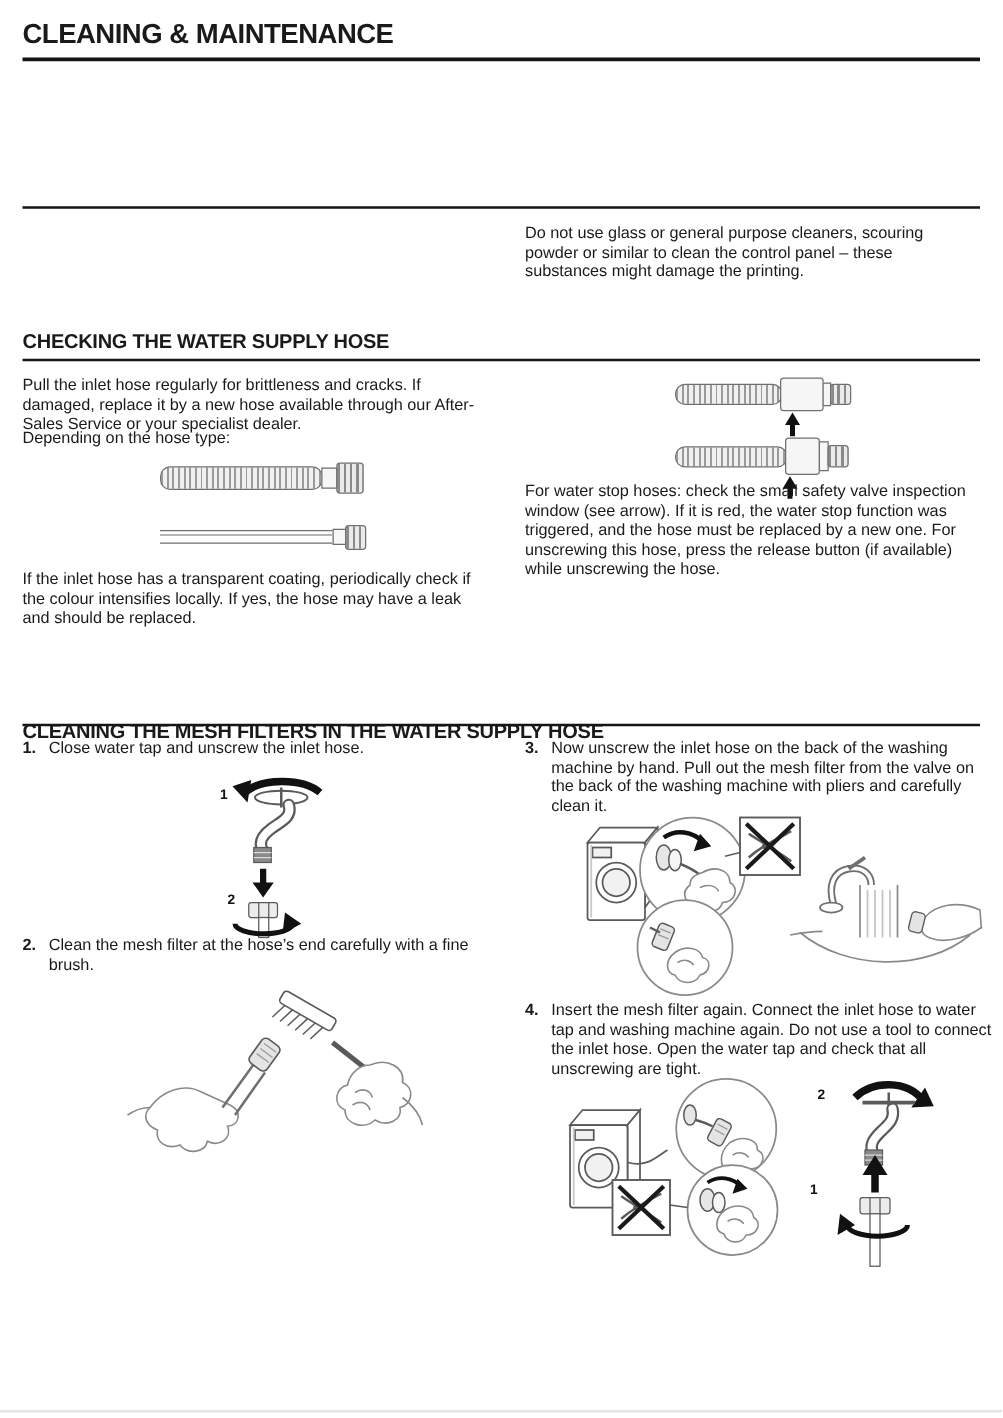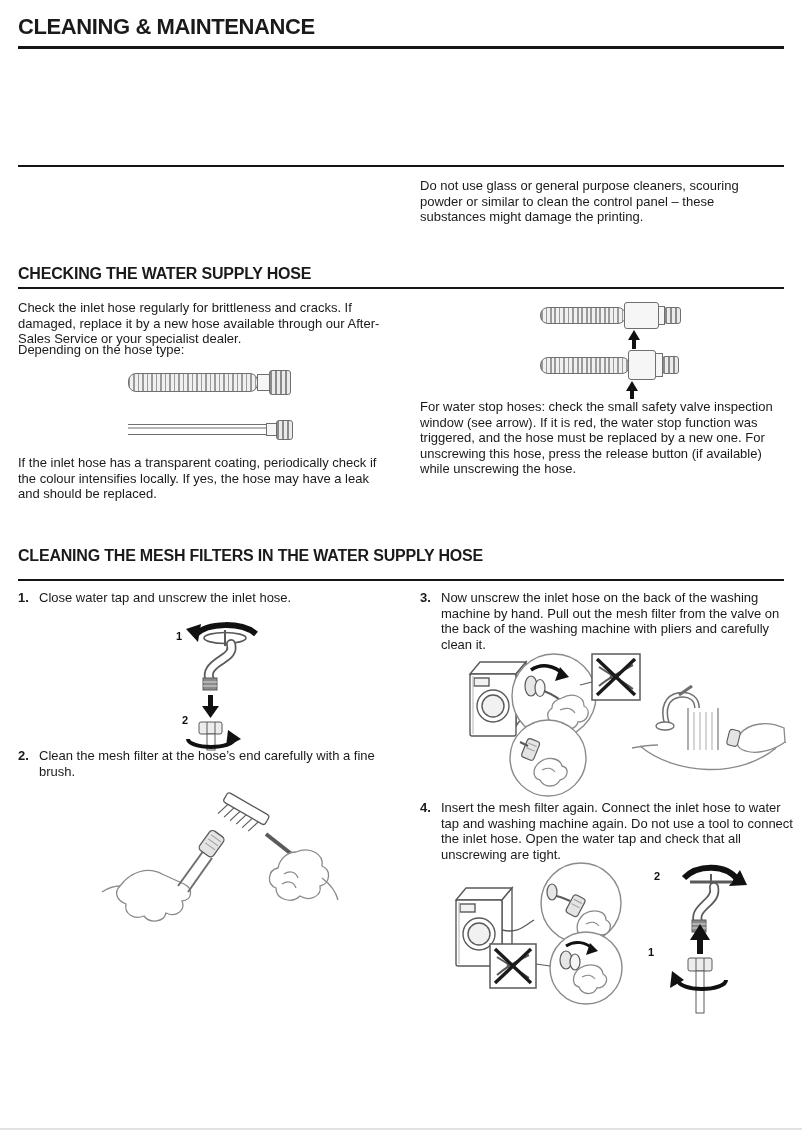--- a/index.html
+++ b/index.html
@@ -53,21 +53,21 @@
   <div class="abs h1" style="left:18px;top:14px">CLEANING &amp; MAINTENANCE</div>
   <div class="abs rule-thick" style="left:18px;top:46px;width:766px"></div>
 
 
   <div class="abs rule-thin" style="left:18px;top:165px;width:766px"></div>
   <div class="abs body-text" style="left:420px;top:178px;width:345px">Do not use glass or general purpose cleaners, scouring powder or similar to clean the control panel – these substances might damage the printing.</div>
 
   <div class="abs h2" style="left:18px;top:265px">CHECKING THE WATER SUPPLY HOSE</div>
   <div class="abs rule-thin" style="left:18px;top:287px;width:766px"></div>
 
-  <div class="abs body-text" style="left:18px;top:300px;width:372px">Check the inlet hose regularly for brittleness and cracks. If damaged, replace it by a new hose available through our After-Sales Service or your specialist dealer.</div>
+  <div class="abs body-text" style="left:18px;top:300px;width:372px">Pull the inlet hose regularly for brittleness and cracks. If damaged, replace it by a new hose available through our After-Sales Service or your specialist dealer.</div>
   <div class="abs body-text" style="left:18px;top:342px;width:372px">Depending on the hose type:</div>
 
   <div class="abs" style="left:128px;top:370px;width:170px;height:24px">
     <div class="ribbed" style="left:0;top:3px;width:128px;height:17px"></div>
     <div class="collar" style="left:129px;top:4px;width:11px;height:15px"></div>
     <div class="knurl" style="left:141px;top:0;width:20px;height:23px"></div>
   </div>
   <div class="abs" style="left:128px;top:418px;width:170px;height:22px">
     <div class="tube" style="left:0;top:6px;width:138px;height:9px"></div>
     <div class="collar" style="left:138px;top:5px;width:9px;height:11px"></div>
@@ -85,23 +85,23 @@
     <div class="arrow-stem" style="left:92px;top:37px;width:4px;height:10px"></div>
 
     <div class="ribbed" style="left:0;top:55px;width:88px;height:15px"></div>
     <div class="valve-body" style="left:88px;top:48px;width:26px;height:28px"></div>
     <div class="collar" style="left:115px;top:51px;width:6px;height:22px"></div>
     <div class="knurl" style="left:122px;top:54px;width:15px;height:16px"></div>
     <div class="arrow-head-up" style="left:86px;top:79px"></div>
     <div class="arrow-stem" style="left:90px;top:88px;width:4px;height:9px"></div>
   </div>
 
-  <div class="abs body-text" style="left:420px;top:399px;width:364px">For water stop hoses: check the small safety valve inspection window (see arrow). If it is red, the water stop function was triggered, and the hose must be replaced by a new one. For unscrewing this hose, press the release button (if available) while unscrewing the hose.</div>
-
-  <div class="abs h2" style="left:18px;top:547px">CLEANING THE MESH FILTERS IN THE WATER SUPPLY HOSE</div>
+  <div class="abs body-text" style="left:420px;top:385px;width:364px">For water stop hoses: check the small safety valve inspection window (see arrow). If it is red, the water stop function was triggered, and the hose must be replaced by a new one. For unscrewing this hose, press the release button (if available) while unscrewing the hose.</div>
+
+  <div class="abs h2" style="left:18px;top:577px">CLEANING THE MESH FILTERS IN THE WATER SUPPLY HOSE</div>
   <div class="abs rule-thin" style="left:18px;top:579px;width:766px"></div>
 
   <div class="abs step" style="left:18px;top:590px;width:372px">
     <span class="step-num">1.</span>
     <span class="step-text">Close water tap and unscrew the inlet hose.</span>
   </div>
 
   <div class="abs" style="left:168px;top:618px;width:120px;height:135px">
     <span class="ill-num" style="left:8px;top:12px">1</span>
     <span class="ill-num" style="left:14px;top:96px">2</span>

